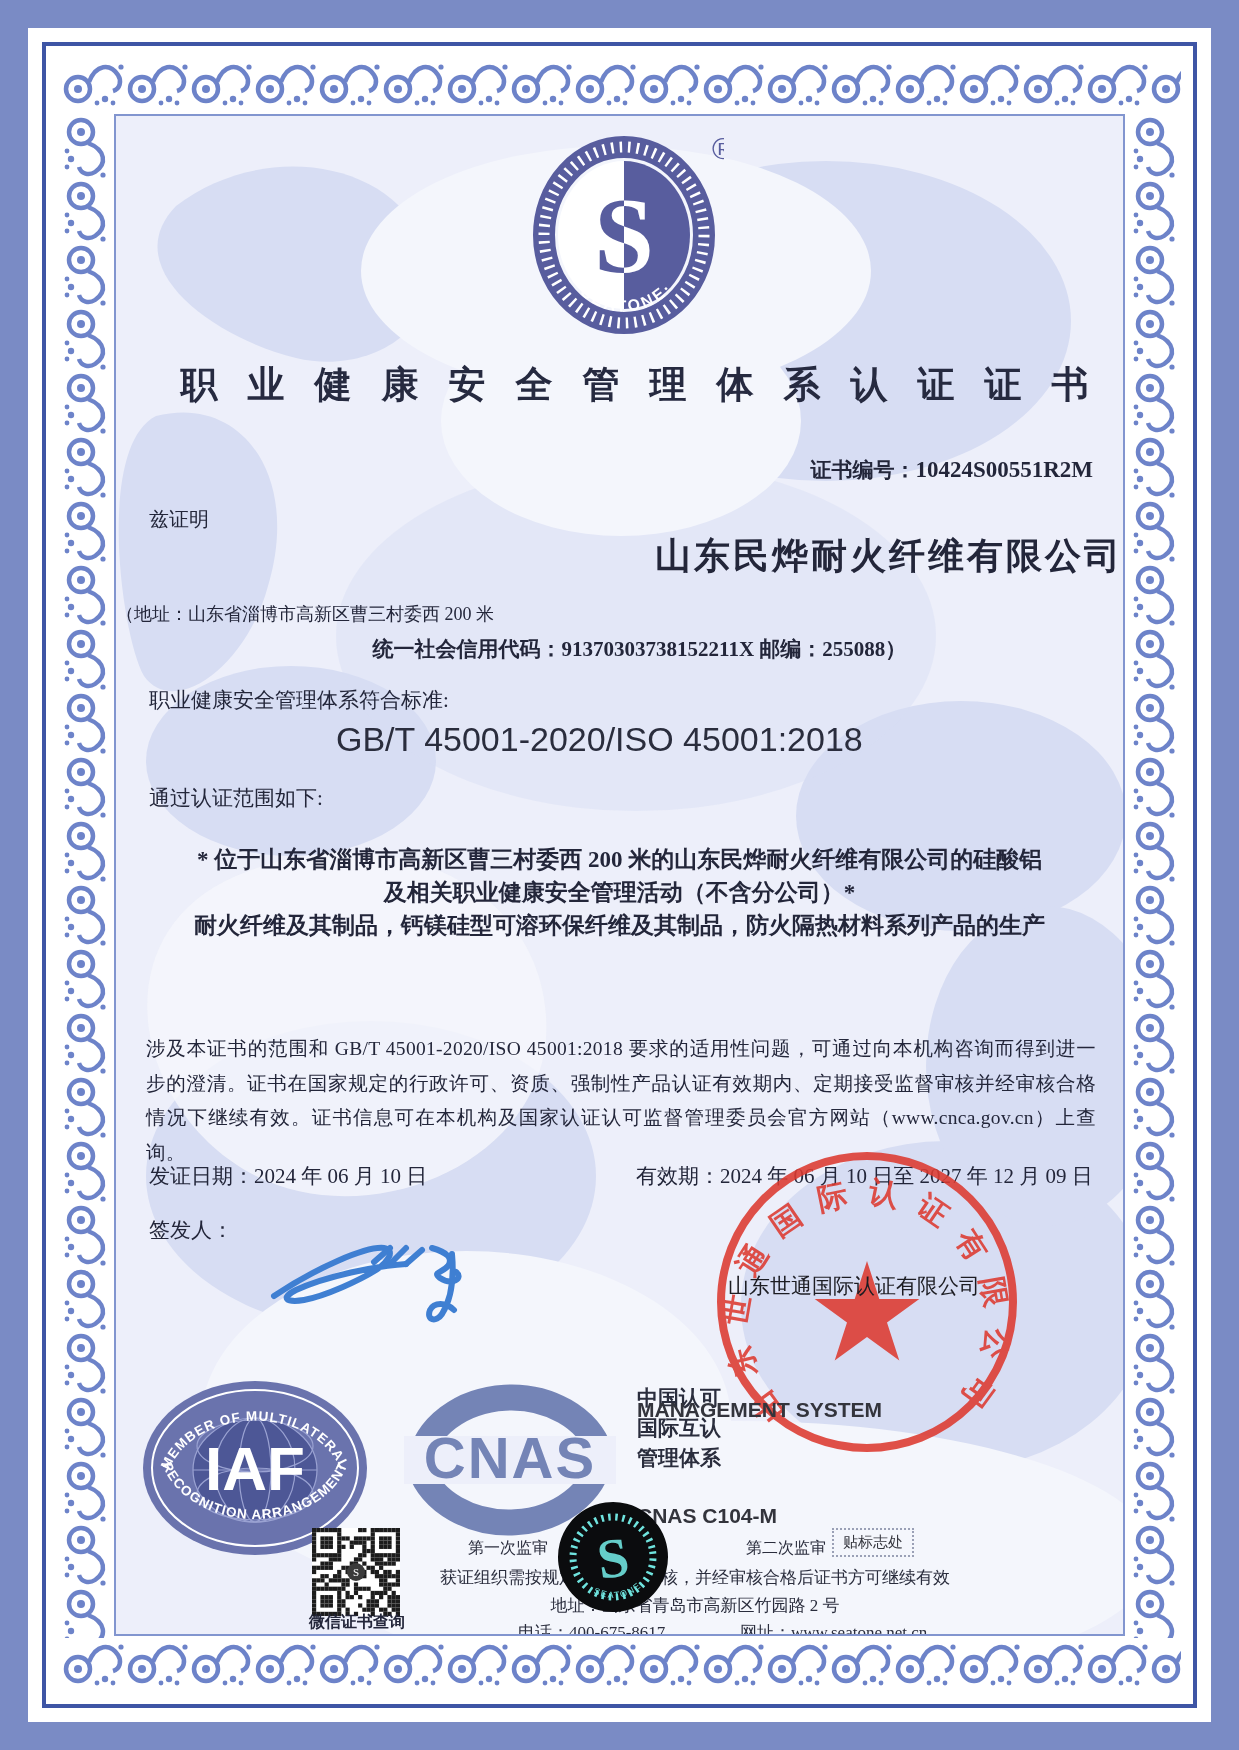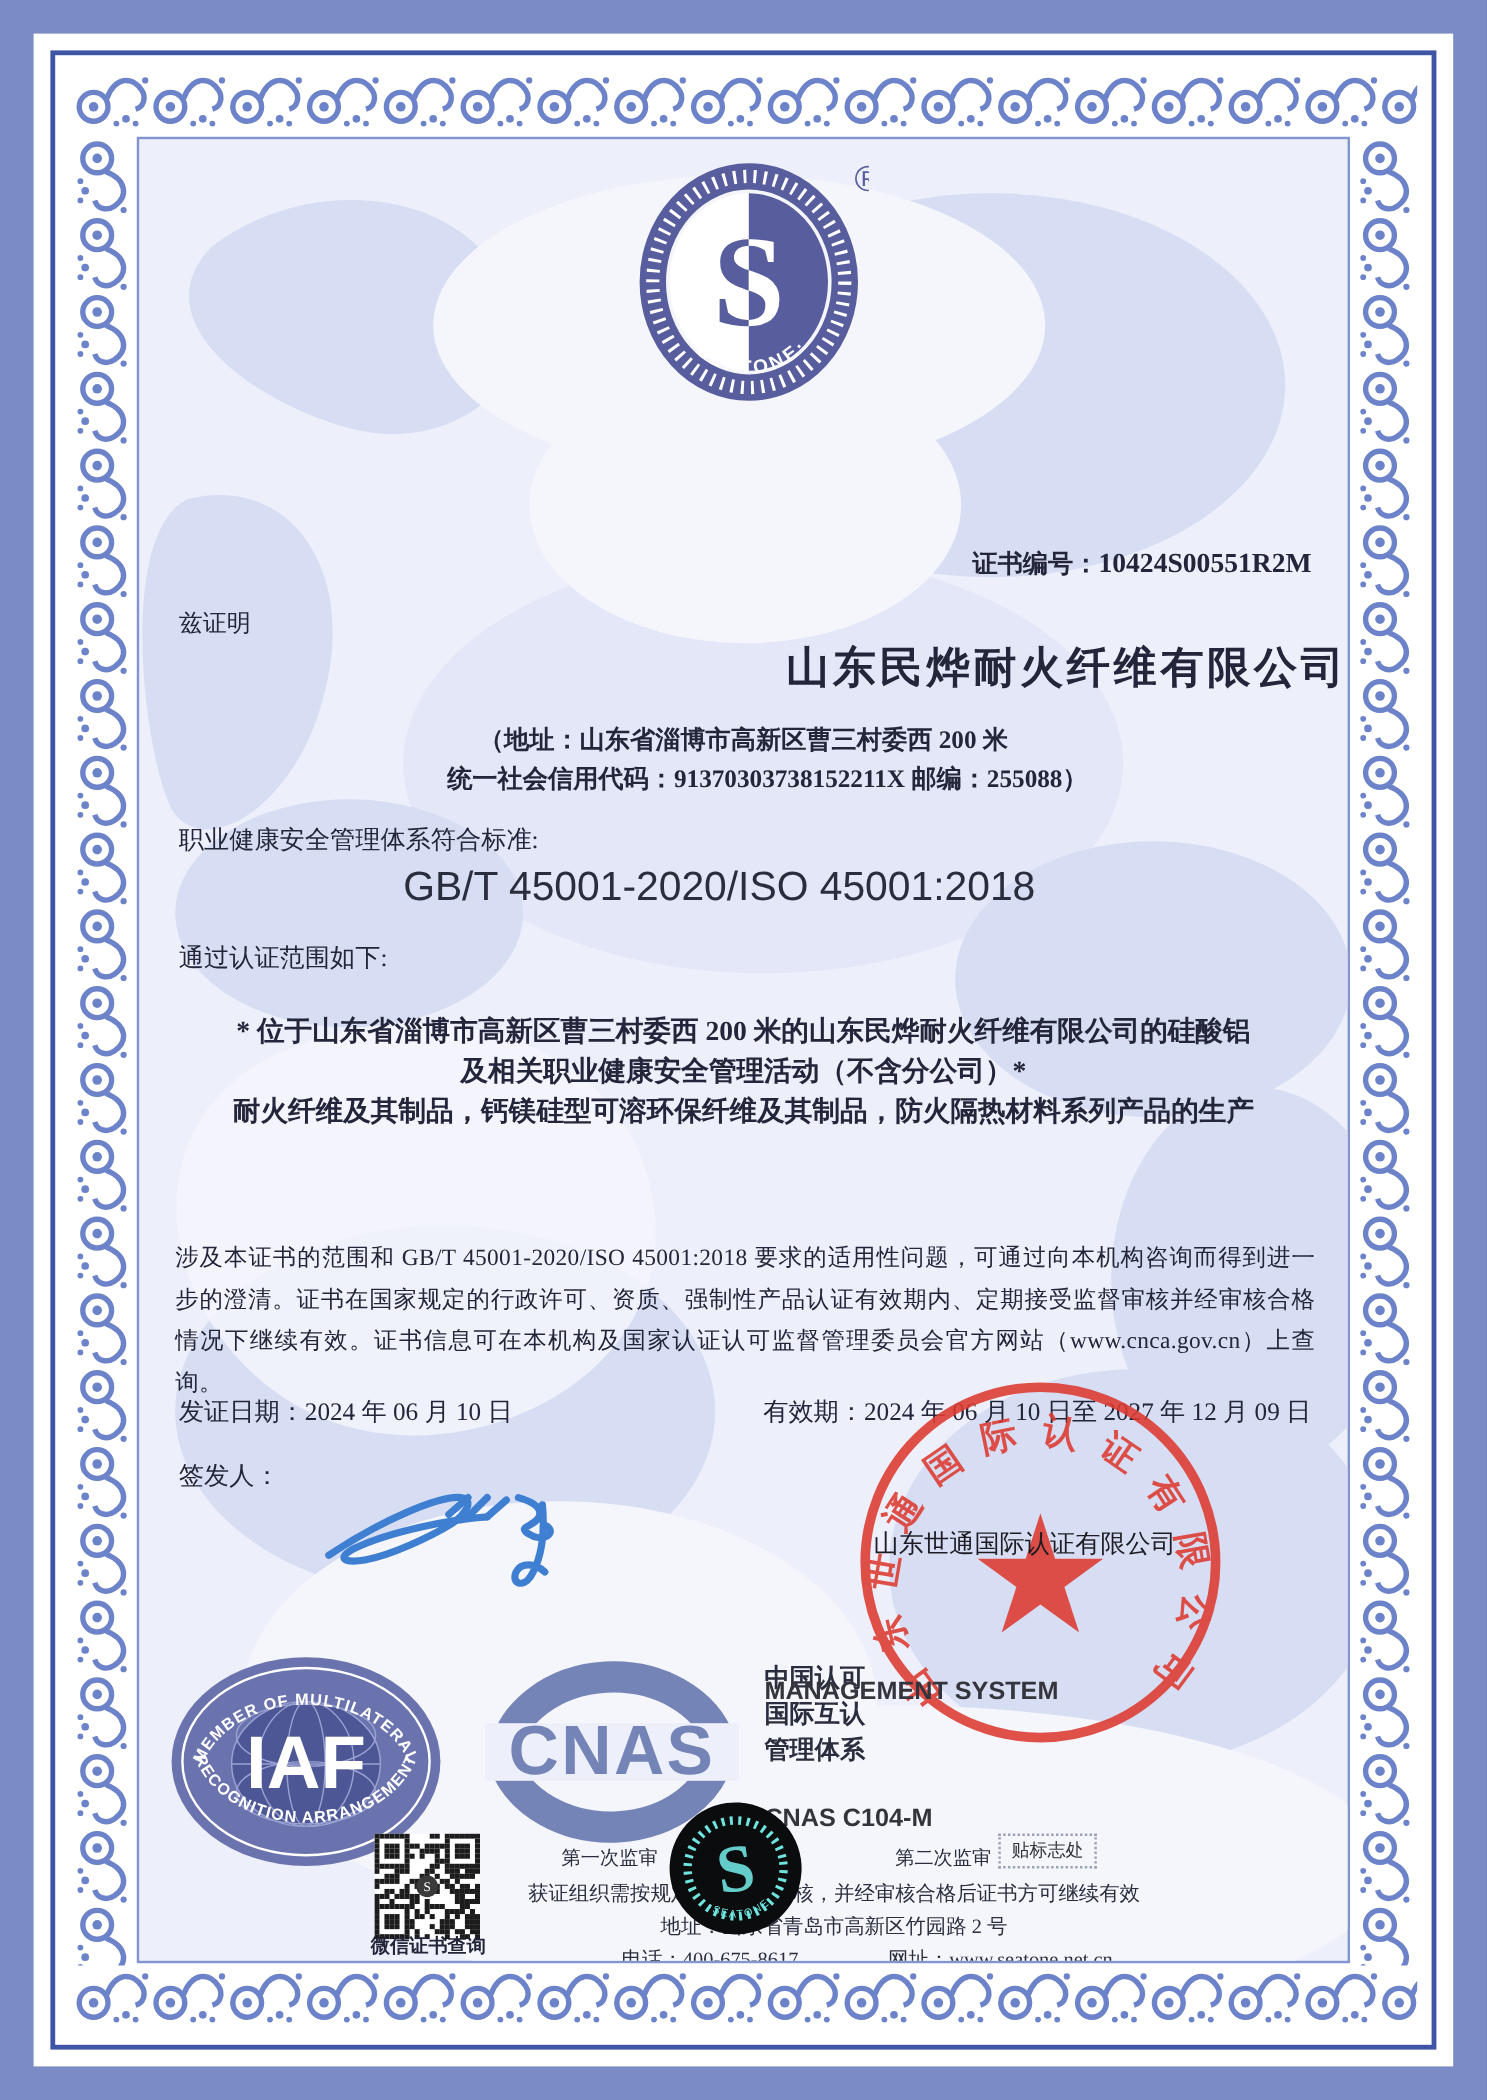--- a/index.html
+++ b/index.html
@@ -17,21 +17,21 @@
   .content{position:absolute;left:114px;top:114px;width:1007px;height:1518px;
            border:2px solid #8295cf;background:#edeffa;overflow:hidden;}
   .wm{position:absolute;inset:0;}
   .abs{position:absolute;}
   .title{top:244px;left:0;width:100%;text-align:center;font-size:37px;font-weight:700;
          letter-spacing:30px;padding-left:30px;color:#262a40;}
   .certno{top:340px;right:30px;font-size:23px;font-weight:700;}
   .certno .lbl{font-size:21px;}
   .certify{top:390px;left:33px;font-size:20px;}
   .company{top:416px;left:0;width:100%;text-align:right;font-size:36px;font-weight:700;letter-spacing:3px;}
-  .addr1{top:486px;left:0;width:100%;text-align:center;font-size:21px;font-weight:700;}
+  .addr1{top:486px;left:0;width:100%;font-size:18px;font-weight:400;}
   .addr2{top:519px;left:0;width:100%;text-align:center;font-size:21px;font-weight:700;margin-left:20px;}
   .stdlbl{top:570px;left:33px;font-size:21px;}
   .standard{top:604px;left:0;width:96%;text-align:center;font-size:34px;
             font-family:"Liberation Sans",sans-serif;color:#2a2d3d;}
   .scopelbl{top:668px;left:33px;font-size:21px;}
   .scope{top:727px;left:30px;width:947px;text-align:center;font-size:23px;font-weight:700;line-height:33px;}
   .disclaimer{top:916px;left:30px;width:950px;font-size:19.5px;line-height:34.5px;
               text-align:justify;letter-spacing:.3px;}
   .dateline{top:1046px;font-size:21px;}
   .signer{top:1100px;left:33px;font-size:21px;}
@@ -1028,20 +1028,21 @@
         </clipPath>
       <text clip-path="url(#clipL)" x="0" y="0" text-anchor="middle" dominant-baseline="central" font-family="Liberation Serif, serif" font-size="108" font-weight="700" fill="#585d9e">S</text>
       <text clip-path="url(#clipR)" x="0" y="0" text-anchor="middle" dominant-baseline="central" font-family="Liberation Serif, serif" font-size="108" font-weight="700" fill="#ffffff">S</text>
       <path id="ringArc" d="M -58,42 A 70,78 0 0 0 58,42" fill="none"></path>
       <text font-family="Liberation Sans, sans-serif" font-size="16" font-weight="700" fill="#ffffff" letter-spacing="3">
         <textPath href="#ringArc" startOffset="50%" text-anchor="middle">·SEATONE·</textPath>
       </text>
       <text x="88" y="-76" font-size="30" fill="#585d9e" font-family="Liberation Sans, sans-serif">®</text>
     </svg>
 
+    <div class="abs title">职业健康安全管理体系认证证书</div>
 
     <div class="abs certno">
       <span class="lbl">证书编号：</span><span>10424S00551R2M</span>
     </div>
 
     <div class="abs certify">兹证明</div>
     <div class="abs company">山东民烨耐火纤维有限公司</div>
     <div class="abs addr1">（地址：山东省淄博市高新区曹三村委西 200 米</div>
     <div class="abs addr2">统一社会信用代码：91370303738152211X 邮编：255088）</div>
 

